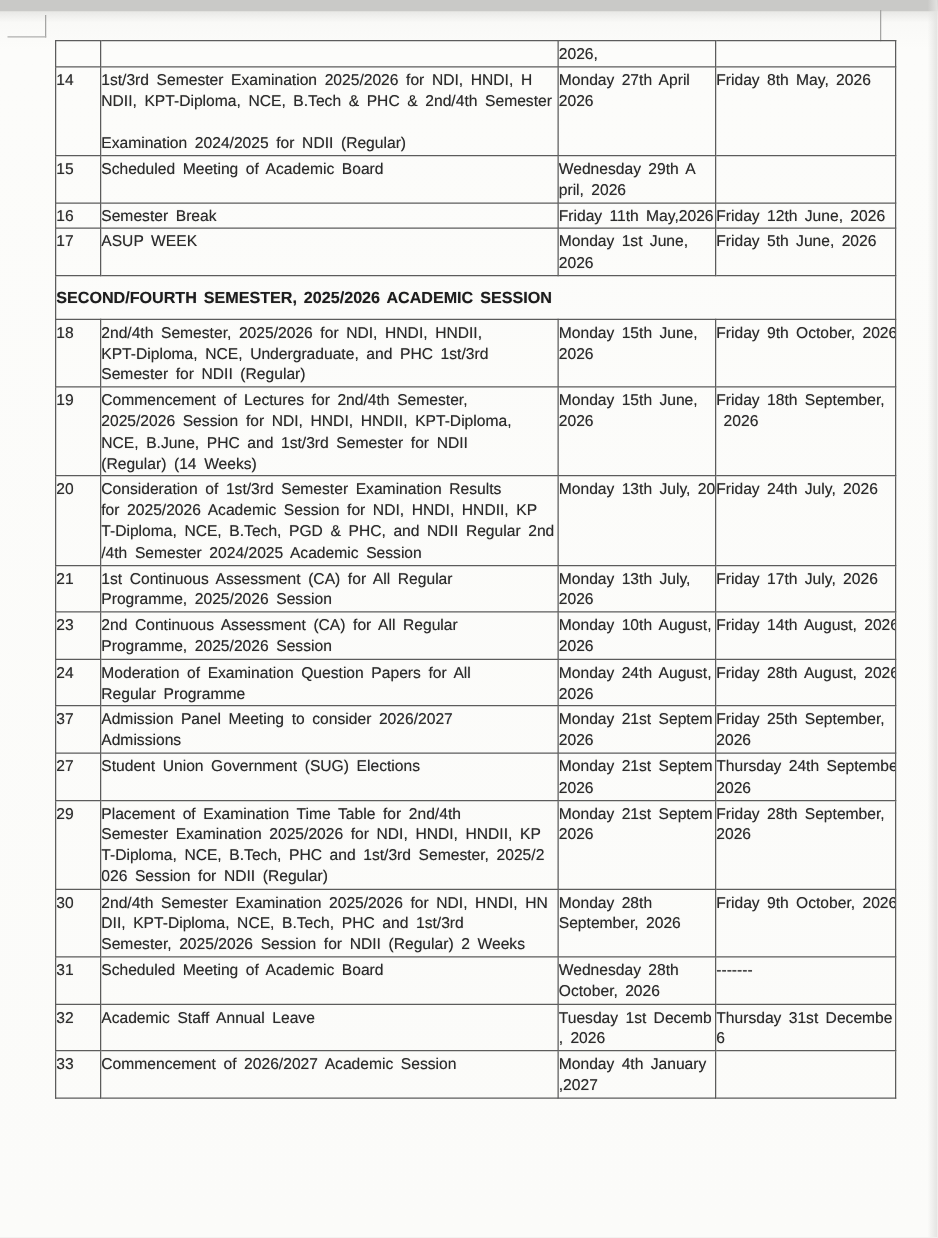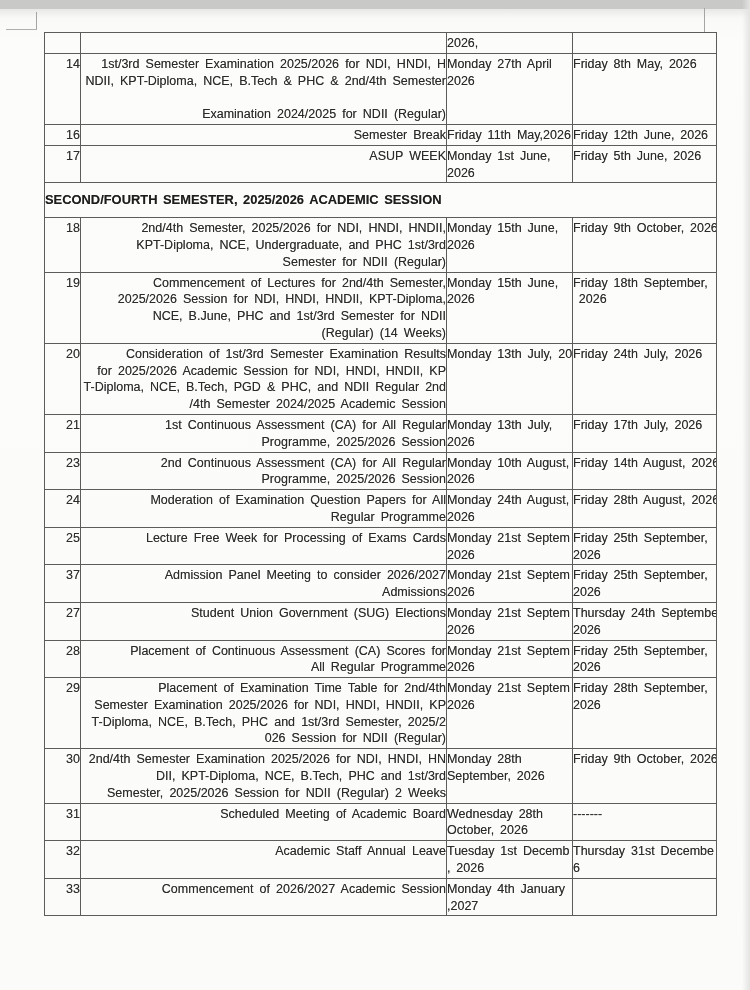--- a/index.html
+++ b/index.html
@@ -22,22 +22,22 @@
     border-collapse:collapse;table-layout:fixed;
   }
   table.cal td{
     border:1px solid #5c5c5c;
     vertical-align:top;
     padding:2px 0 1px 0;
     font-size:12.5px;
     line-height:16.8px;
     overflow:hidden;
   }
-  td.num{text-align:right;padding-right:6px;color:#2e2e2e;}
-  td.desc{padding-left:4px;word-spacing:2.6px;text-align:right;}
+  td.num{text-align:left;padding-right:6px;color:#2e2e2e;}
+  td.desc{padding-left:4px;word-spacing:2.6px;}
   td.dstart,td.dend{padding-left:3px;word-spacing:2.4px;}
   .dl{white-space:pre;overflow:hidden;}
   tr.section td{
     text-align:left;font-weight:bold;font-size:12.9px;
     padding:9px 0 8px 0;word-spacing:2px;color:#1d1d1d;
   }
   .soft{text-shadow:0 0 0.6px rgba(45,45,45,0.55);}
 </style>
 </head>
 <body>
@@ -75,20 +75,31 @@
           </td>
           <td class="dstart">
             <div class="dl">Monday 27th April</div>
             <div class="dl">2026</div>
           </td>
           <td class="dend">
             <div class="dl">Friday 8th May, 2026</div>
           </td>
         </tr>
         <tr>
+          <td class="num">15</td>
+          <td class="desc">
+            <div class="dl">Scheduled Meeting of Academic Board</div>
+          </td>
+          <td class="dstart">
+            <div class="dl">Wednesday 29th A</div>
+            <div class="dl">pril, 2026</div>
+          </td>
+          <td class="dend"></td>
+        </tr>
+        <tr>
           <td class="num">16</td>
           <td class="desc">
             <div class="dl">Semester Break</div>
           </td>
           <td class="dstart">
             <div class="dl">Friday 11th May,2026</div>
           </td>
           <td class="dend">
             <div class="dl">Friday 12th June, 2026</div>
           </td>
@@ -192,34 +203,20 @@
           </td>
           <td class="dstart">
             <div class="dl">Monday 24th August,</div>
             <div class="dl">2026</div>
           </td>
           <td class="dend">
             <div class="dl">Friday 28th August, 2026</div>
           </td>
         </tr>
         <tr>
-          <td class="num">25</td>
-          <td class="desc">
-            <div class="dl">Lecture Free Week for Processing of Exams Cards</div>
-          </td>
-          <td class="dstart">
-            <div class="dl">Monday 21st Septem</div>
-            <div class="dl">2026</div>
-          </td>
-          <td class="dend">
-            <div class="dl">Friday 25th September,</div>
-            <div class="dl">2026</div>
-          </td>
-        </tr>
-        <tr>
           <td class="num">37</td>
           <td class="desc">
             <div class="dl">Admission Panel Meeting to consider 2026/2027</div>
             <div class="dl">Admissions</div>
           </td>
           <td class="dstart">
             <div class="dl">Monday 21st Septem</div>
             <div class="dl">2026</div>
           </td>
           <td class="dend">
@@ -231,35 +228,20 @@
           <td class="num">27</td>
           <td class="desc">
             <div class="dl">Student Union Government (SUG) Elections</div>
           </td>
           <td class="dstart">
             <div class="dl">Monday 21st Septem</div>
             <div class="dl">2026</div>
           </td>
           <td class="dend">
             <div class="dl">Thursday 24th Septembe</div>
-            <div class="dl">2026</div>
-          </td>
-        </tr>
-        <tr>
-          <td class="num">28</td>
-          <td class="desc">
-            <div class="dl">Placement of Continuous Assessment (CA) Scores for</div>
-            <div class="dl">All Regular Programme</div>
-          </td>
-          <td class="dstart">
-            <div class="dl">Monday 21st Septem</div>
-            <div class="dl">2026</div>
-          </td>
-          <td class="dend">
-            <div class="dl">Friday 25th September,</div>
             <div class="dl">2026</div>
           </td>
         </tr>
         <tr>
           <td class="num">29</td>
           <td class="desc">
             <div class="dl">Placement of Examination Time Table for 2nd/4th</div>
             <div class="dl">Semester Examination 2025/2026 for NDI, HNDI, HNDII, KP</div>
             <div class="dl">T-Diploma, NCE, B.Tech, PHC and 1st/3rd Semester, 2025/2</div>
             <div class="dl">026 Session for NDII (Regular)</div>

